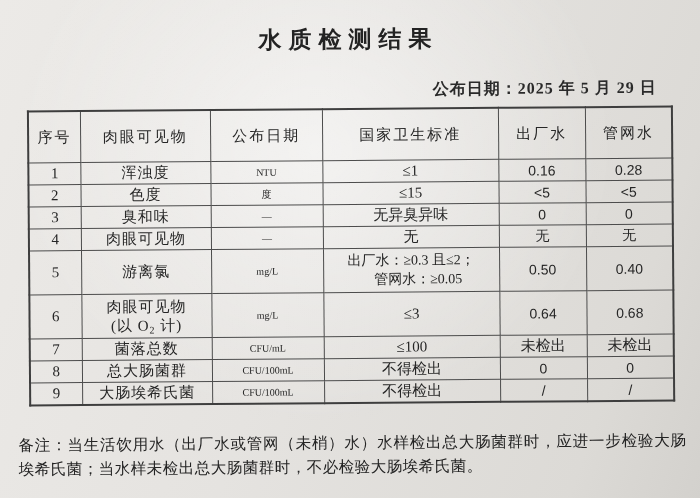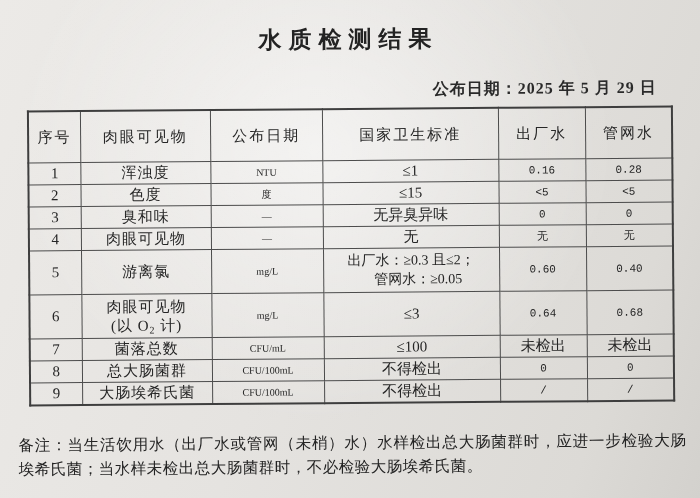--- a/index.html
+++ b/index.html
@@ -32,21 +32,21 @@
     border:1px solid #4c4c4c;
     text-align:center;vertical-align:middle;
     padding:1px 4px;font-weight:normal;
     overflow:hidden;white-space:nowrap;
   }
   table.results{border:2px solid #3e3e3e;}
   tr.hdr th{height:48px;font-size:15px;letter-spacing:2px;font-family:Liberation Serif, serif;}
   tr.r{height:21px;}
   tr.tall{height:44px;}
   td.ind{text-align:left;padding-left:9px;letter-spacing:1px;}
-  td.val{font-family:Liberation Mono, monospace;font-size:11px;}
+  td.val{font-family:Liberation Sans, sans-serif;font-size:14px;}
   td.unit{font-size:10px;}
   td.std2{font-size:14px;text-align:left;padding-left:8px;white-space:normal;line-height:1.35;}
   td.std2 .l2{padding-left:14px;}
   td.ind .sub2{font-size:10px;vertical-align:-3px;}
   .note{
     position:absolute;left:17px;top:415px;width:668px;
     font-size:15.5px;line-height:1.55;letter-spacing:0.5px;
     color:#242424;text-align:justify;
   }
   .note .lbl{font-weight:400;}
@@ -116,21 +116,21 @@
     </tr>
 
     <tr class="tall">
       <td>5</td>
       <td class="ind">游离氯</td>
       <td class="unit">mg/L</td>
       <td class="std2">
         <div>出厂水：≥0.3 且≤2；</div>
         <div class="l2">管网水：≥0.05</div>
       </td>
-      <td class="val">0.60</td>
+      <td class="val">0.50</td>
       <td class="val">0.40</td>
     </tr>
 
     <tr class="tall">
       <td>6</td>
       <td class="ind">
         <div>肉眼可见物</div>
         <div><span>(以 O</span><span class="sub2">2</span><span> 计)</span></div>
       </td>
       <td class="unit">mg/L</td>

